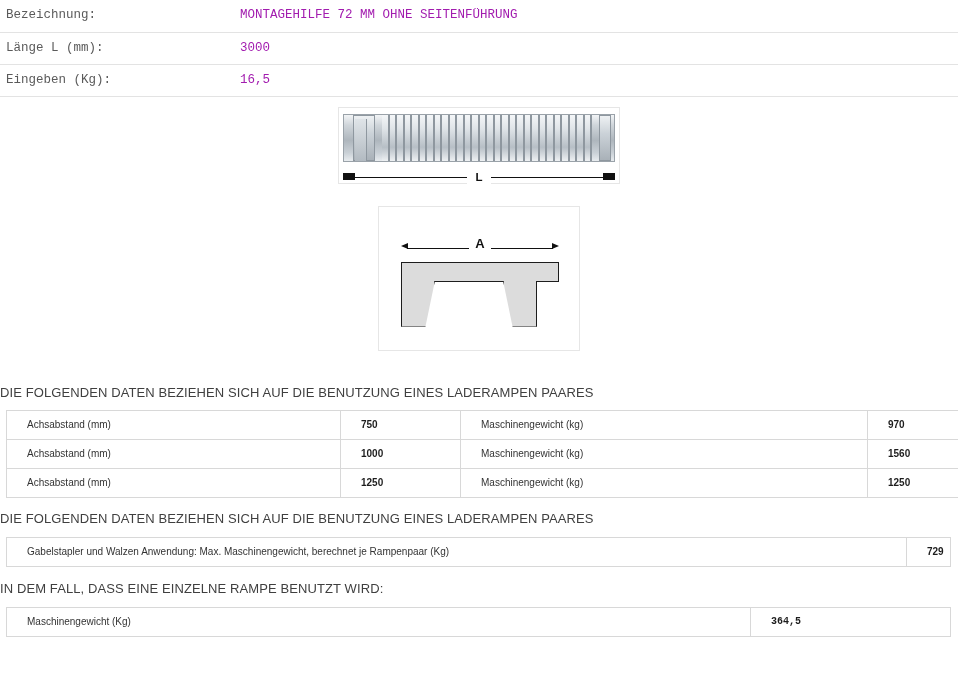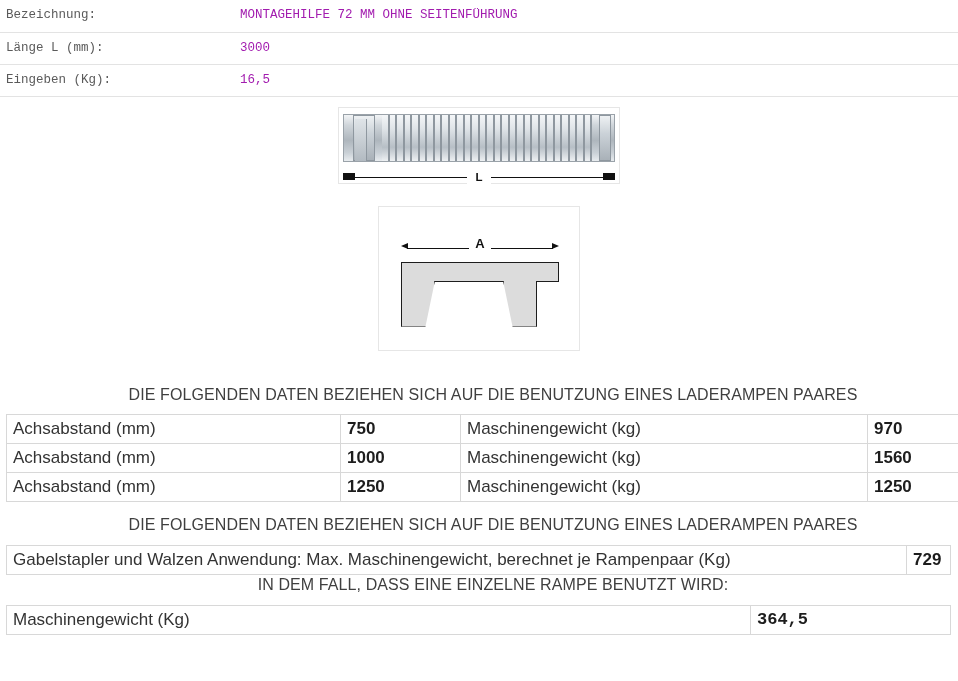--- a/index.html
+++ b/index.html
@@ -195,45 +195,44 @@
     left: 22px;
     clip-path: polygon(0 0, 100% 0, 72% 100%, 0 100%);
   }
   .leg.right {
     left: 124px;
     clip-path: polygon(0 0, 100% 0, 100% 100%, 28% 100%);
   }
 
   
   .caption {
-    text-align: center;
-    font-size: 16px;
+    text-align: left;
+    font-size: 13px;
     color: #3f3f3f;
     letter-spacing: 0.1px;
     line-height: 1.3;
-    padding-left: 28px;
   }
   #caption-1 { margin-top: 34px; }
   #caption-2 { margin-top: 13px; }
-  #caption-3 { }
+  #caption-3 { margin-top: 14px; }
 
   
   .data-table {
     border-collapse: collapse;
     table-layout: fixed;
     margin: 9px 6px 0 6px;
     width: 944px;
     background: #ffffff;
   }
   .data-table td {
     border: 1px solid #d8d8d8;
     height: 29px;
-    font-size: 17px;
+    font-size: 10px;
     color: #333333;
-    padding: 0 6px;
+    padding: 0 20px;
     vertical-align: middle;
     line-height: 1.2;
   }
   .data-table td.val {
     font-weight: 700;
     color: #1d1d1d;
   }
 
   #table-axle td.c1 { width: 334px; }
   #table-axle td.c2 { width: 120px; }

